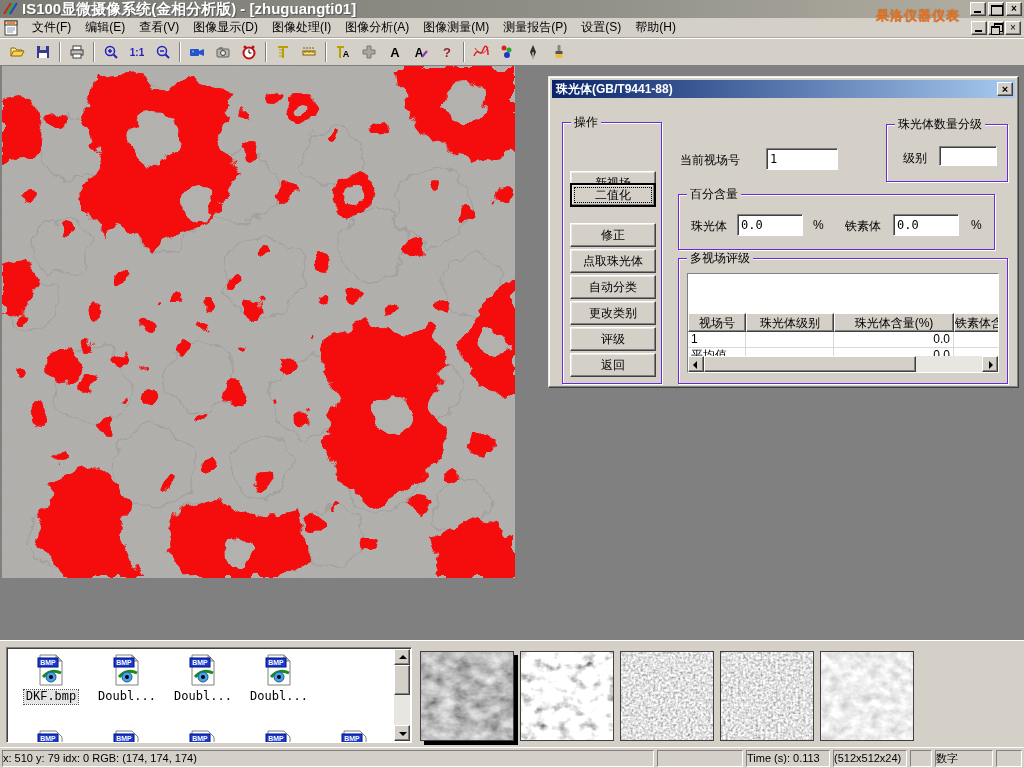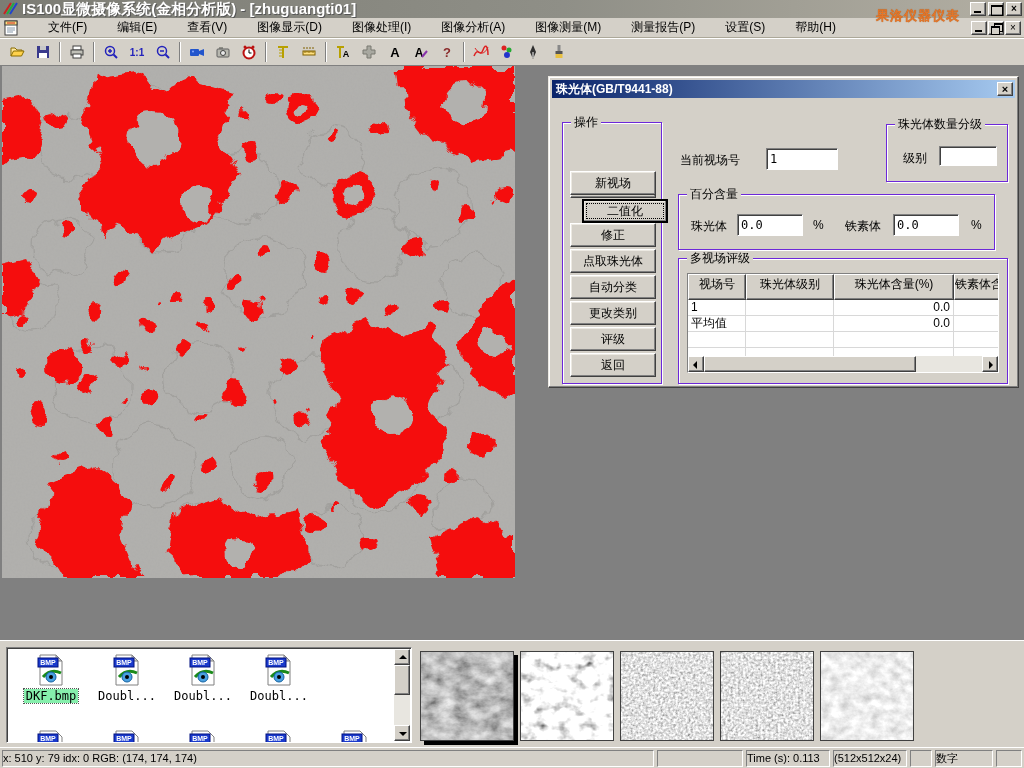--- a/index.html
+++ b/index.html
@@ -19,21 +19,21 @@
   .wbtn { width:16px; height:14px; background:#d4d0c8; border:1px solid; border-color:#fff #404040 #404040 #fff; box-shadow:inset -1px -1px 0 #808080; font-size:10px; line-height:12px; text-align:center; color:#000; position:relative; }
   .wbtn.min::after { content:""; position:absolute; left:3px; bottom:2px; width:7px; height:2px; background:#000; }
   .wbtn.max::after { content:""; position:absolute; left:2px; top:2px; width:10px; height:8px; border:1px solid #000; border-top-width:2px; }
   .wbtn.restore::after { content:""; position:absolute; left:2px; top:4px; width:7px; height:6px; border:1px solid #000; border-top-width:2px; background:#d4d0c8; }
   .wbtn.restore::before { content:""; position:absolute; left:5px; top:1px; width:7px; height:6px; border:1px solid #000; border-top-width:2px; }
   .watermark { position:absolute; left:876px; top:7px; color:#e4762a; font-size:13px; font-weight:bold; z-index:60; letter-spacing:1px; text-shadow:0 0 1px #a34a00; }
 
   
   .menubar { position:absolute; left:0; top:18px; width:1024px; height:20px; background:#d4d0c8; border-bottom:1px solid #aca899; display:flex; align-items:center; }
   .mdi-icon { width:16px; height:16px; margin:0 6px 0 3px; }
-  .menu-item { padding:2px 7px; white-space:nowrap;margin-left:16px; }
+  .menu-item { padding:2px 7px; white-space:nowrap; }
   .mdi-btns { position:absolute; right:3px; top:3px; display:flex; gap:1px; }
 
   
   .toolbar { position:absolute; left:0; top:38px; width:1024px; height:28px; background:#d4d0c8; border-top:1px solid #fff; border-bottom:1px solid #808080; display:flex; align-items:center; padding-left:4px; }
   .tbtn { width:26px; height:24px; display:flex; align-items:center; justify-content:center; }
   .tsep { width:2px; height:20px; margin:0 3px; border-left:1px solid #808080; border-right:1px solid #fff; }
 
   
   .client { position:absolute; left:0; top:66px; width:1024px; height:574px; background:#808080; }
   .micrograph { position:absolute; left:2px; top:0px; width:513px; height:512px; }
@@ -43,39 +43,39 @@
   .dlg-title { position:absolute; left:3px; top:3px; right:3px; height:18px; background:linear-gradient(90deg,#0a246a,#a6caf0); color:#fff; font-weight:bold; display:flex; align-items:center; padding-left:4px; }
   .dlg-close { position:absolute; right:2px; top:2px; width:16px; height:14px; background:#d4d0c8; border:1px solid; border-color:#fff #404040 #404040 #fff; box-shadow:inset -1px -1px 0 #808080; color:#000; font-size:11px; font-weight:bold; line-height:12px; text-align:center; }
   .dlg-body { position:absolute; left:3px; top:21px; right:3px; bottom:3px; }
   .op-btn { position:absolute; left:7px; width:86px; height:24px; background:#d4d0c8; border:1px solid; border-color:#ffffff #404040 #404040 #ffffff; box-shadow:inset -1px -1px 0 #808080, inset 1px 1px 0 #ece9e2; text-align:center; line-height:22px; }
   .op-btn.default-focus { border:2px solid #000; outline:1px dotted #000; outline-offset:-5px; line-height:20px; }
   .field { background:#fff; border:1px solid; border-color:#808080 #fff #fff #808080; box-shadow:inset 1px 1px 0 #404040; font-family:"DejaVu Sans Mono","Liberation Mono",monospace; font-size:12px; padding:2px 3px; }
   .lbl { position:absolute; white-space:nowrap; }
 
   
   .mtable { position:absolute; left:8px; top:14px; width:312px; height:100px; background:#fff; border:1px solid; border-color:#808080 #fff #fff #808080; overflow:hidden; }
-  .thead { display:flex; height:26px; }
+  .thead { display:flex; height:19px;margin-top:39px; }
   .th { background:#d4d0c8; border:1px solid; border-color:#fff #404040 #404040 #fff; box-shadow:inset -1px -1px 0 #808080; text-align:center; line-height:18px; overflow:hidden; white-space:nowrap; flex:none; }
   .trow { display:flex; height:16px; border-bottom:1px solid #d8d8d8; }
   .td { flex:none; border-right:1px solid #d8d8d8; padding:0 3px; line-height:15px; white-space:nowrap; overflow:hidden; }
   .td.num { text-align:right; }
   .hscroll { position:absolute; left:0; right:0; bottom:0; height:16px; background:#e8e6e0; display:flex; }
   .sbtn { width:16px; height:16px; background:#d4d0c8; border:1px solid; border-color:#fff #404040 #404040 #fff; box-shadow:inset -1px -1px 0 #808080; position:relative; flex:none; }
   .arrow-l::after { content:""; position:absolute; left:4px; top:4px; border:4px solid transparent; border-right-color:#000; border-left-width:0; }
   .arrow-r::after { content:""; position:absolute; left:6px; top:4px; border:4px solid transparent; border-left-color:#000; border-right-width:0; }
   .arrow-u::after { content:""; position:absolute; left:4px; top:5px; border:4px solid transparent; border-bottom-color:#000; border-top-width:0; }
   .arrow-d::after { content:""; position:absolute; left:4px; top:6px; border:4px solid transparent; border-top-color:#000; border-bottom-width:0; }
   .hthumb { width:212px; height:16px; background:#d4d0c8; border:1px solid; border-color:#fff #404040 #404040 #fff; box-shadow:inset -1px -1px 0 #808080; }
 
   
   .bottom-panel { position:absolute; left:0; top:640px; width:1024px; height:107px; background:#d4d0c8; border-top:1px solid #fff; }
   .file-browser { position:absolute; left:6px; top:6px; width:406px; height:96px; background:#fff; border:1px solid; border-color:#808080 #fff #fff #808080; box-shadow:inset 1px 1px 0 #404040; overflow:hidden; }
   .file-item { position:absolute; width:72px; text-align:center; }
   .file-item .fname { display:inline-block; font-family:"DejaVu Sans Mono","Liberation Mono",monospace; font-size:12px; padding:0 2px; white-space:nowrap; }
-  .file-item.selected .fname { background:#86efac; outline:1px dotted #555; }
+  .file-item.selected .fname { background:#e5e5e5; outline:1px dotted #555;font-family:Liberation Mono, monospace; }
   .vscroll { position:absolute; right:1px; top:1px; width:16px; height:92px; background:#e8e6e0; }
   .vthumb { position:absolute; left:0; top:16px; width:16px; height:30px; background:#d4d0c8; border:1px solid; border-color:#fff #404040 #404040 #fff; box-shadow:inset -1px -1px 0 #808080; }
   .thumb { position:absolute; top:10px; width:94px; height:90px; border:1px solid #404040; background:#999; }
   .thumb.shadowed { box-shadow:4px 4px 0 #000; }
 
   
   .statusbar { position:absolute; left:0; top:747px; width:1024px; height:21px; background:#d4d0c8; border-top:1px solid #fff; display:flex; align-items:center; gap:3px; padding:0 2px; font-size:11px; }
   .spanel { height:17px; line-height:15px; padding:0 0; border:1px solid; border-color:#808080 #fff #fff #808080; white-space:nowrap; overflow:hidden; }
 </style>
 </head>
@@ -447,21 +447,21 @@
     <div class="dlg-title">
       <span>珠光体(GB/T9441-88)</span>
       <div class="dlg-close">×</div>
     </div>
     <div class="dlg-body">
 
       <div class="grp" style="left:10px; top:24px; width:100px; height:262px;">
         <span class="legend">操作</span>
         <div class="op-btn" style="top:18px;margin-top:33px;">初始化</div>
         <div class="op-btn" style="top:48px;">新视场</div>
-        <div class="op-btn default-focus" style="top:76px;margin-left:12px;">二值化</div>
+        <div class="op-btn default-focus" style="top:60px;">二值化</div>
         <div class="op-btn" style="top:100px;">修正</div>
         <div class="op-btn" style="top:126px;">点取珠光体</div>
         <div class="op-btn" style="top:152px;">自动分类</div>
         <div class="op-btn" style="top:178px;">更改类别</div>
         <div class="op-btn" style="top:204px;">评级</div>
         <div class="op-btn" style="top:230px;">返回</div>
       </div>
 
       <span class="lbl" style="left:128px; top:54px;">当前视场号</span>
       <input class="field" style="position: absolute; left: 214px; top: 50px; width: 72px; height: 22px;" value="1">

